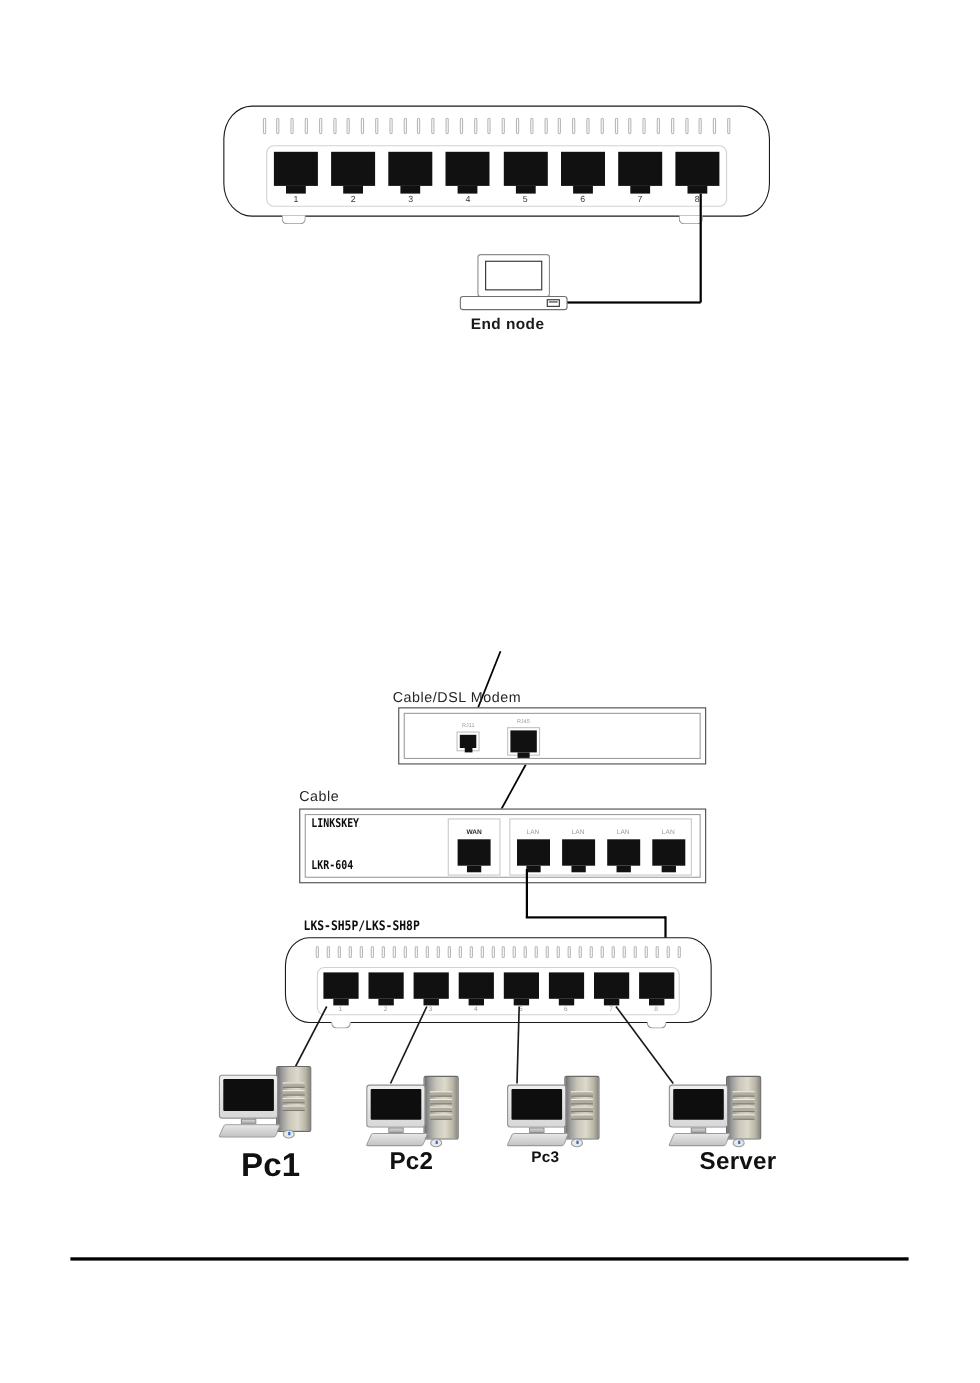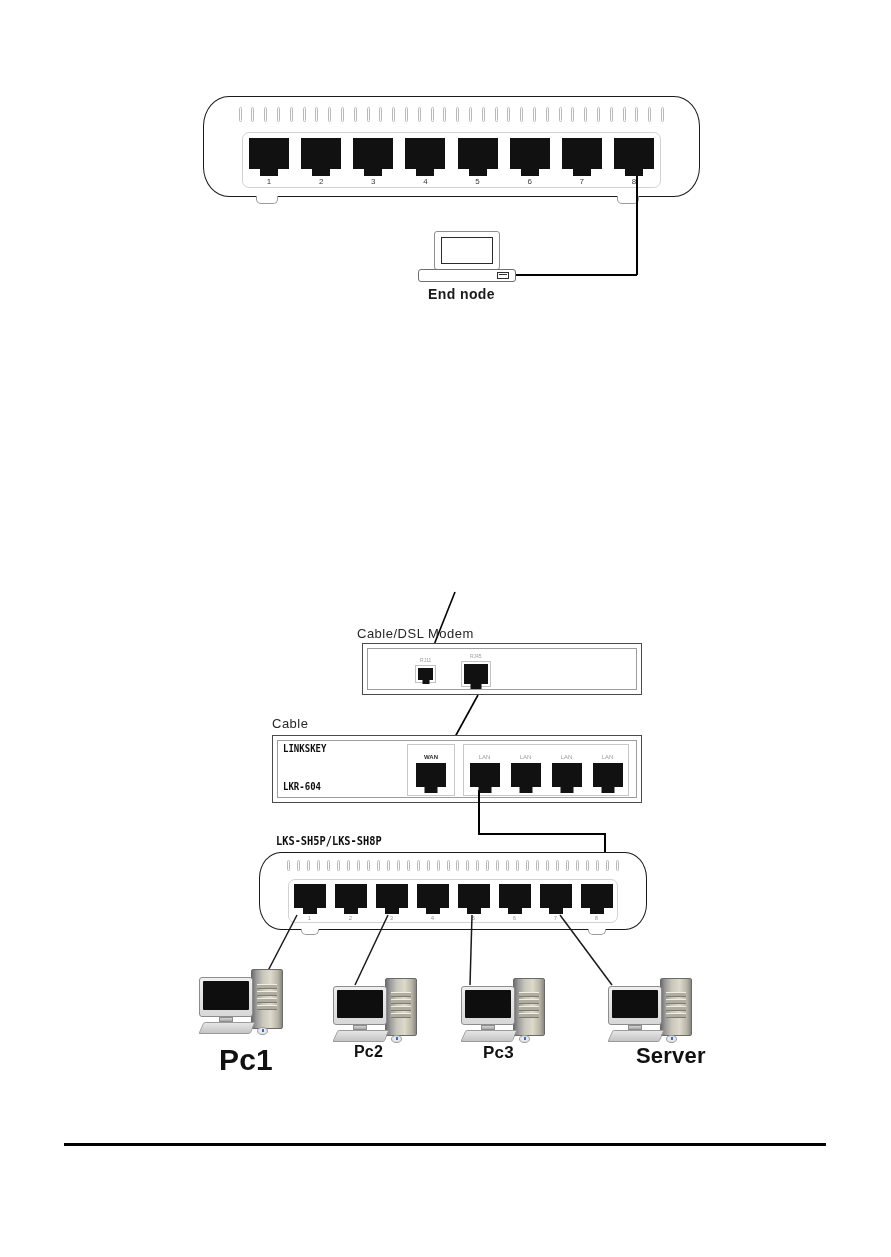--- a/index.html
+++ b/index.html
@@ -598,37 +598,37 @@
         <div class="bay" style="top:27px;"></div>
           <div class="bay" style="top:34px;"></div>
       </div>
       <div class="mon" style="left:0;top:10px;width:54px;height:39px;">
           <div class="scr"></div>
         </div>
       <div class="stand" style="left:20px;top:49px;width:14px;height:5px;"></div>
       <div class="kb" style="left:2px;top:54px;width:52px;height:12px;"></div>
       <div class="mouse" style="left:58px;top:59px;width:9px;height:6px;"></div>
     </div>
-    <div class="pc-label" style="left:354px;top:1043px;font-size:16px;">Pc2</div>
+    <div class="pc-label" style="left:354px;top:1043px;font-size:22px;">Pc2</div>
 
     <div class="pc3d" style="left:461px;top:976px;width:86px;height:72px;">
       <div class="tower" style="width:32px;height:58px;right:2px;top:2px;">
         <div class="bay" style="top:13px;"></div>
           <div class="bay" style="top:20px;"></div>
         <div class="bay" style="top:27px;"></div>
           <div class="bay" style="top:34px;"></div>
       </div>
       <div class="mon" style="left:0;top:10px;width:54px;height:39px;">
           <div class="scr"></div>
         </div>
       <div class="stand" style="left:20px;top:49px;width:14px;height:5px;"></div>
       <div class="kb" style="left:2px;top:54px;width:52px;height:12px;"></div>
       <div class="mouse" style="left:58px;top:59px;width:9px;height:6px;"></div>
     </div>
-    <div class="pc-label" style="left:483px;top:1043px;font-size:17px;">Pc3</div>
+    <div class="pc-label" style="left:483px;top:1043px;font-size:14px;">Pc3</div>
 
     <div class="pc3d" style="left:608px;top:976px;width:86px;height:72px;">
       <div class="tower" style="width:32px;height:58px;right:2px;top:2px;">
         <div class="bay" style="top:13px;"></div>
           <div class="bay" style="top:20px;"></div>
         <div class="bay" style="top:27px;"></div>
           <div class="bay" style="top:34px;"></div>
       </div>
       <div class="mon" style="left:0;top:10px;width:54px;height:39px;">
           <div class="scr"></div>

